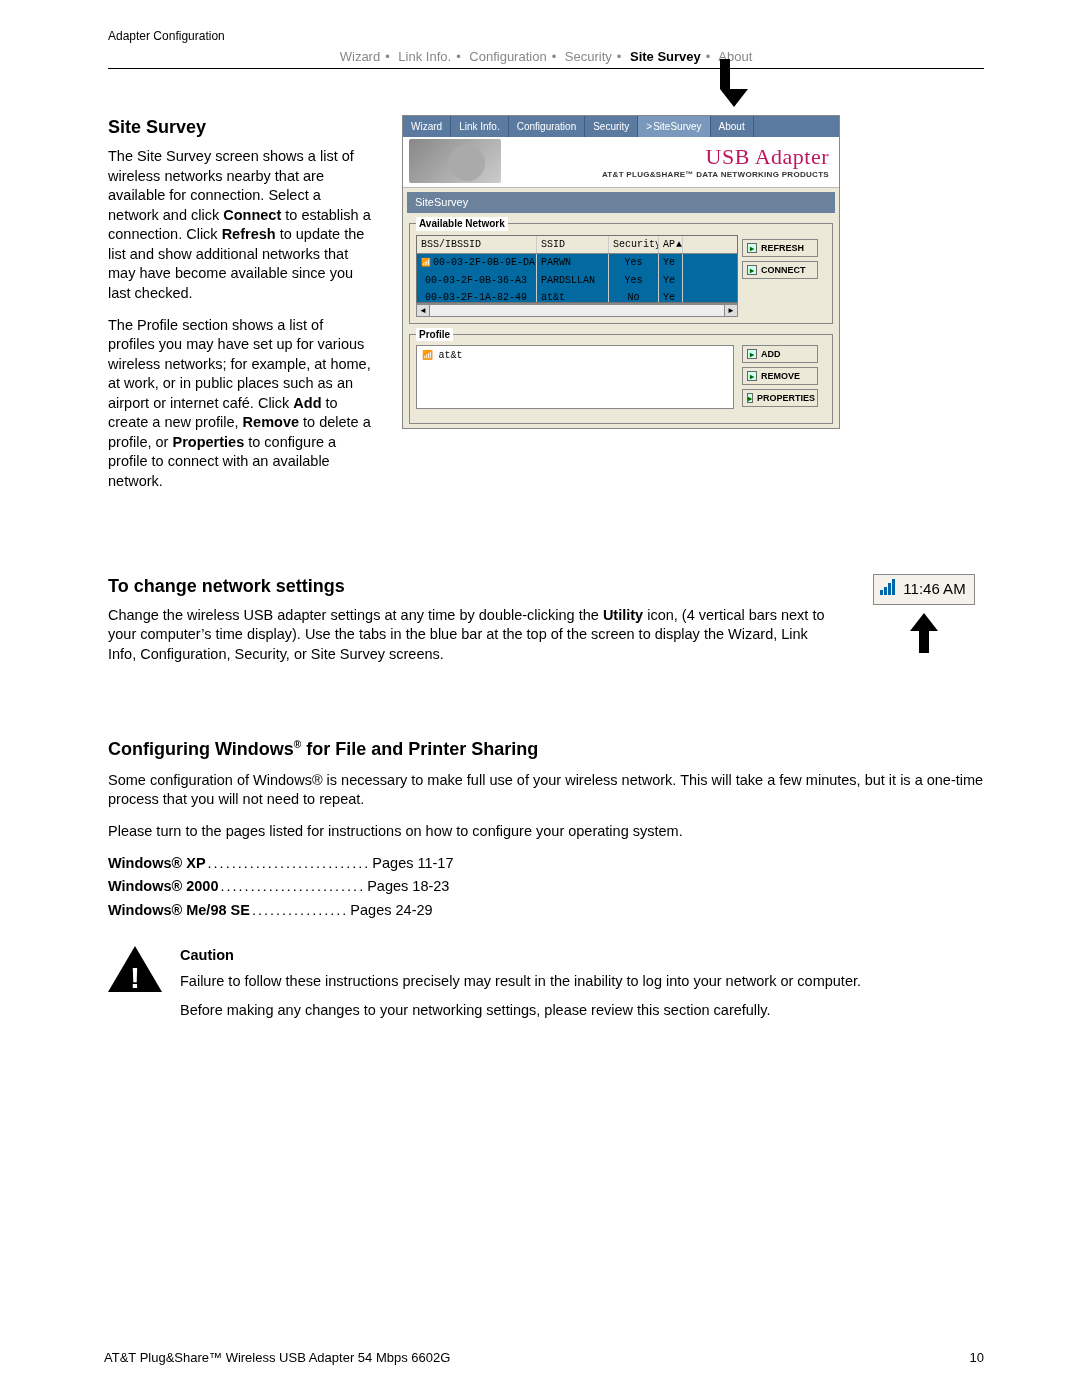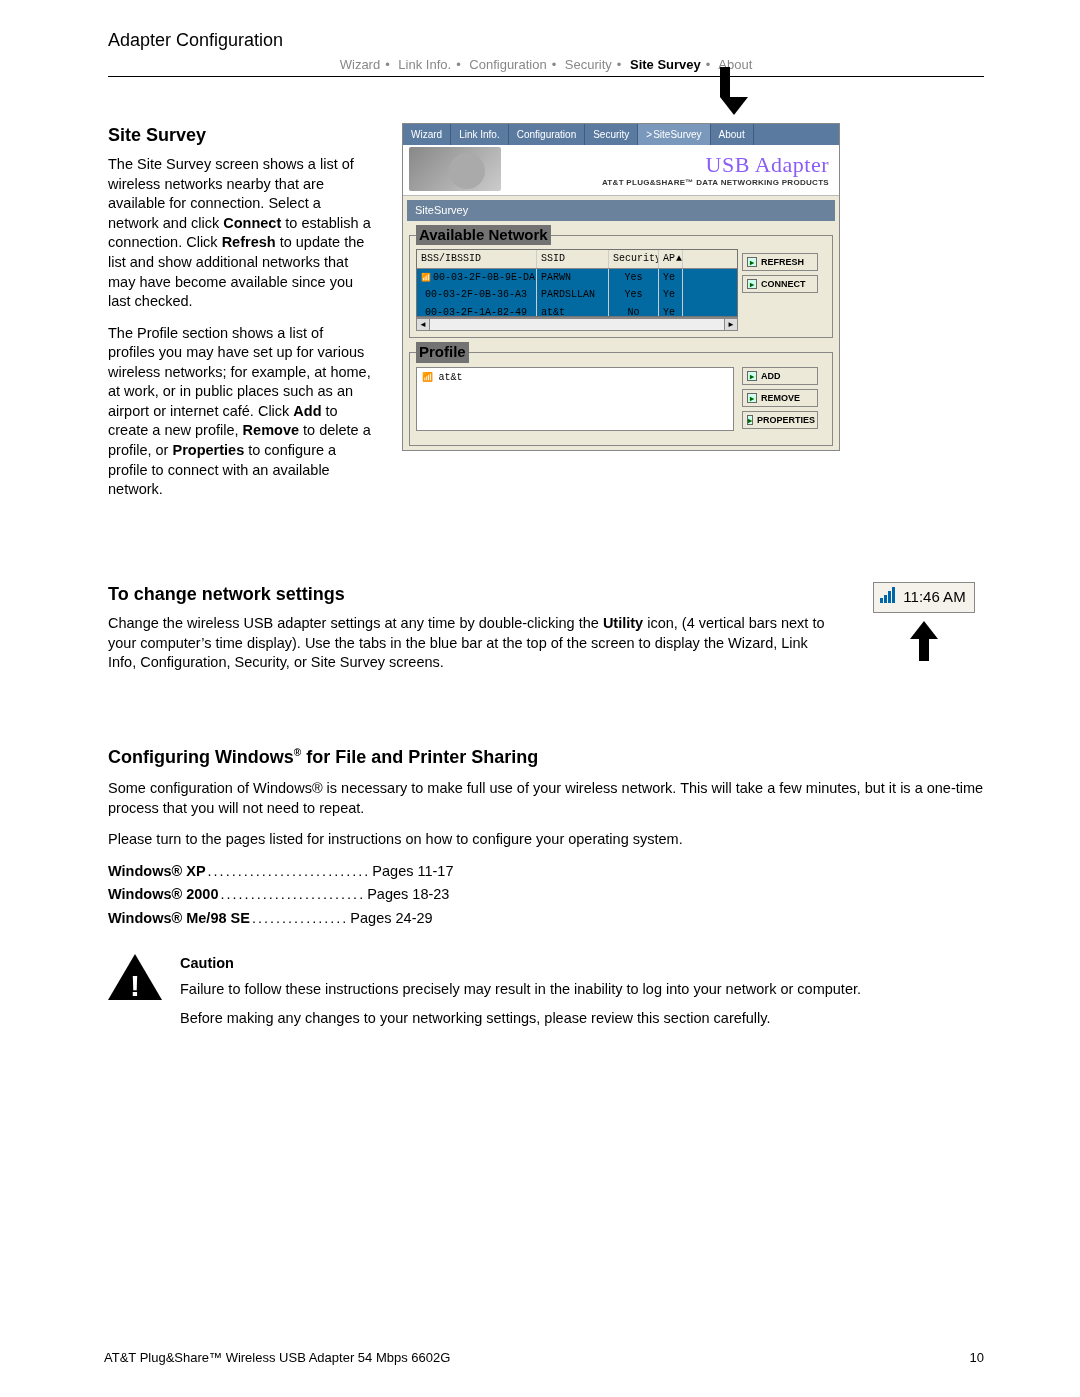--- a/index.html
+++ b/index.html
@@ -7,21 +7,21 @@
     font-family: Arial, Helvetica, sans-serif;
     font-size: 14.5px;
     color: #000;
     background: #fff;
     width: 1080px;
     height: 1397px;
     position: relative;
     padding: 28px 96px 30px 108px;
     line-height: 1.35;
   }
-  .hdr-title { font-size: 18px; margin-bottom: 4px; }
+  .hdr-title { font-size: 12px; margin-bottom: 4px; }
   .breadcrumb { font-size: 13px; color: #888; margin-bottom: 2px; text-align: center; }
   .breadcrumb .sep { margin: 0 5px; color: #888; }
   .breadcrumb .active { color: #000; font-weight: bold; }
   hr.top { border: none; border-top: 1px solid #000; margin: 0 0 46px 0; }
 
   .columns { display: flex; gap: 30px; }
   .col-left { width: 264px; }
   .col-right { flex: 1; position: relative; }
 
   h2.section { font-size: 18px; font-weight: bold; margin-bottom: 8px; }
@@ -41,25 +41,25 @@
   
   .app-window { border:1px solid #888; background:#ece9d8; width: 438px; font-size:10.5px; color:#000; }
   .app-tabs { display:flex; background:#5a7aa0; color:#fff; font-family: Verdana, sans-serif; }
   .app-tab { padding:4px 8px; font-size:10px; border-right:1px solid #3f5d80; }
   .app-tab.active { background:#7a98bb; }
   .app-tab.active::before { content:">"; margin-right:1px; }
   .banner { display:flex; align-items:center; background:#fff; padding:2px 6px 4px 6px; border-bottom:1px solid #bbb; }
   .banner-img { width:92px; height:44px; background: linear-gradient(135deg,#888,#ccc); border-radius:2px; position:relative; overflow:hidden; }
   .banner-img::after{content:""; position:absolute; left:40px; top:6px; width:36px; height:36px; border-radius:50%; background:#aaa;}
   .banner-txt { flex:1; text-align:right; padding-right:4px;}
-  .banner-title { font-family: Georgia, serif; font-size:22px; letter-spacing:.5px; color:#8b5cf6;}
+  .banner-title { font-family: Georgia, serif; font-size:22px; letter-spacing:.5px; color:#be185d;}
   .banner-sub { font-size:8px; font-weight:bold; letter-spacing:.3px; color:#333; margin-top:-2px;padding-left:13px;}
   .section-bar { background:#6b829c; color:#fff; padding:3px 8px; font-size:11px; font-family: Verdana, sans-serif; margin:4px 4px 2px;}
   fieldset { border:1px solid #888; margin:4px 6px; padding:4px 6px 6px; background:#ece9d8; }
-  legend { font-size:15px; font-weight:bold; padding:0 3px; background:#737373;}
+  legend { font-size:10px; font-weight:bold; padding:0 3px; background:#ffffff;}
   .grid-hdr, .grid-row { display:flex; font-family:"Courier New", monospace; font-size:10px; }
   .grid-scroll { border:1px solid #737373; background:#0369a1; max-height:68px; overflow:hidden; position:relative; }
   .grid-inner { padding:0; }
   .grid-hdr { background:#ece9d8; border-bottom:1px solid #888; }
   .grid-hdr > div, .grid-row > div { padding:2px 4px; border-right:1px solid #ccc; white-space:nowrap; overflow:hidden; }
   .c1 { width:120px;} .c2{width:72px;} .c3{width:50px; text-align:center;} .c4{width:24px;}
   .grid-hdr .c4 { display:flex; align-items:center; gap:1px;}
   .grid-row .c1::before { content:"📶"; font-size:8px; margin-right:2px; }
   .grid-row.i .c1::before { content:"ℹ"; color:#06c; font-family:Arial; }
   .scrollbar-h { height:14px; background:#ece9d8; border-top:1px solid #888; display:flex; }

